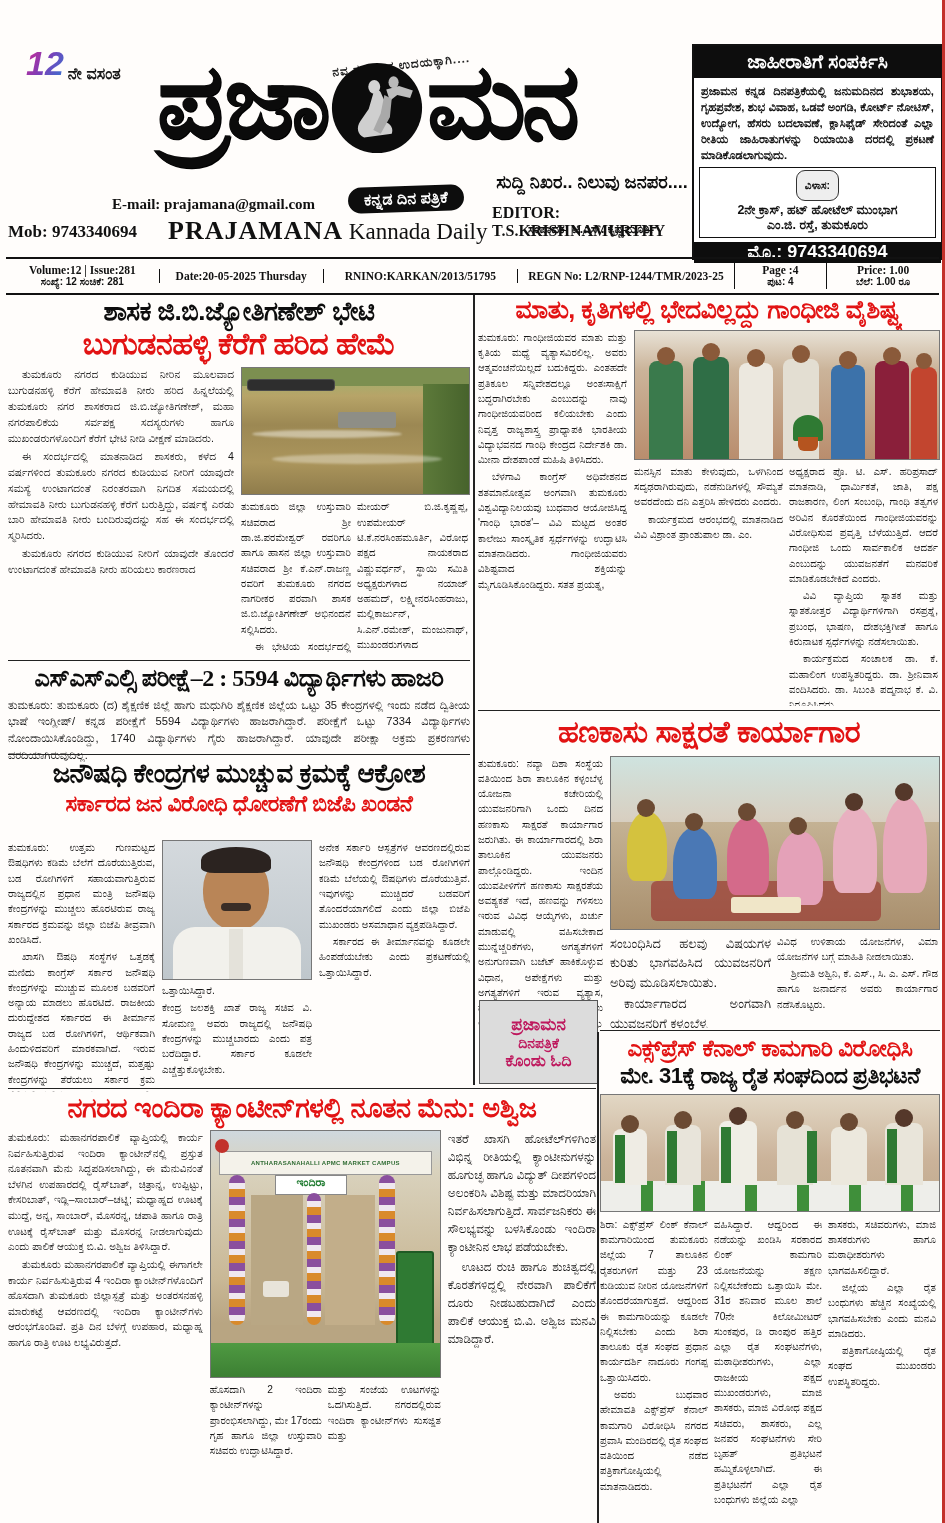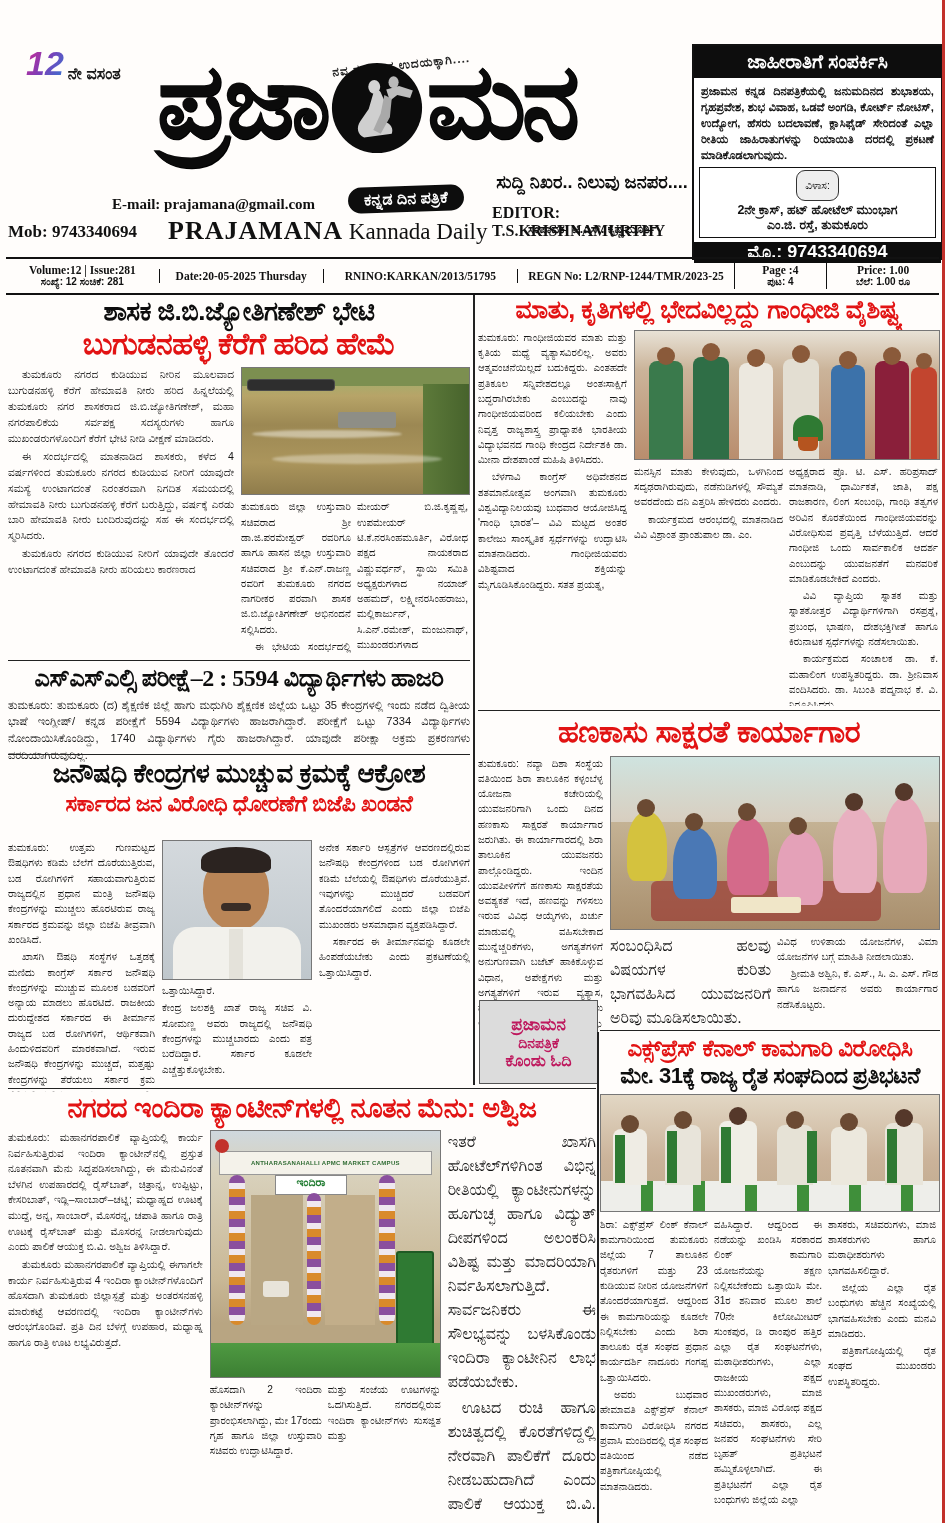--- a/index.html
+++ b/index.html
@@ -23,21 +23,21 @@
   .editor-en{position:absolute;left:492px;top:204px;width:200px;font-size:16px;font-weight:700;font-family:"Liberation Serif",serif;}
   .editor-kn{position:absolute;left:492px;top:222px;width:200px;text-align:center;font-size:12px;font-weight:800;}
   .mob-line{position:absolute;left:8px;top:222px;font-size:17px;font-weight:800;font-family:"Liberation Serif",serif;}
   .praja-en{position:absolute;left:168px;top:216px;font-size:26px;font-weight:800;font-family:"Liberation Serif",serif;letter-spacing:1px;}
   .praja-en .lt{font-weight:400;font-size:23px;letter-spacing:0;}
   
   #adbox{position:absolute;left:692px;top:44px;width:247px;height:212px;border:2px solid #111;background:#fff;display:flex;flex-direction:column;}
   #adbox .abt{background:#0d0d0d;color:#fff;text-align:center;font-size:19px;font-weight:800;padding:5px 2px;}
   #adbox .abb{font-size:11.3px;font-weight:700;text-align:justify;padding:5px 7px 4px 7px;line-height:1.42;}
   #adbox .abaddr{border:1.5px solid #111;margin:0 5px;text-align:center;padding:2px 2px 4px 2px;}
-  #adbox .ablbl{display:inline-block;border:1px solid #333;border-radius:9px;padding:8px 8px;font-size:10.5px;font-weight:400;background:#eee;}
+  #adbox .ablbl{display:inline-block;border:1px solid #333;border-radius:9px;padding:8px 8px;font-size:10.5px;font-weight:700;background:#eee;}
   #adbox .abl1{font-size:12.5px;font-weight:800;margin-top:2px;}
   #adbox .abl2{font-size:12.5px;font-weight:800;}
   #adbox .abph{background:#0d0d0d;color:#fff;text-align:center;font-size:18px;font-weight:800;padding:0 0;margin-top:4px;}
   
   #infobar{position:absolute;left:6px;top:257px;width:933px;height:34px;border-top:2.5px solid #111;border-bottom:2.5px solid #111;
      display:flex;align-items:center;}
   #infobar .cell{padding:1px 10px;border-left:1.5px solid #111;text-align:center;}
   #infobar .cell:first-child{border-left:none;}
   #infobar .l1{font-size:11.5px;font-weight:800;font-family:"Liberation Serif",serif;white-space:nowrap;}
   #infobar .l2{font-size:10px;font-weight:700;white-space:nowrap;}
@@ -258,21 +258,21 @@
             <div class="head" style="left:127px;top:46px;width:18px;height:18px;background:#6b4a33;"></div>
           <div class="fig" style="left:166px;top:74px;width:46px;height:74px;background:#e4a1b8;border-radius:50% 50% 20% 20%;"></div>
             <div class="head" style="left:178px;top:60px;width:18px;height:18px;background:#6b4a33;"></div>
           <div class="fig" style="left:222px;top:50px;width:44px;height:86px;background:#e8b0c0;border-radius:50% 50% 20% 20%;"></div>
             <div class="head" style="left:234px;top:36px;width:18px;height:18px;background:#55382a;"></div>
           <div class="fig" style="left:272px;top:40px;width:44px;height:96px;background:#e7a9ba;border-radius:50% 50% 20% 20%;"></div>
             <div class="head" style="left:284px;top:26px;width:18px;height:18px;background:#55382a;"></div>
           <div style="position:absolute;left:120px;bottom:16px;width:70px;height:16px;background:#f0e6c8;border-radius:3px;"></div>
         </div>
         <div class="colrow" style="margin-top:4px;gap:6px;height:94px;overflow:hidden;">
-          <div class="body" style="width:161px;font-size:16px;">
+          <div class="body" style="width:161px;font-size:13px;">
             <p class="nofirst">ಸಂಬಂಧಿಸಿದ ಹಲವು ವಿಷಯಗಳ ಕುರಿತು ಭಾಗವಹಿಸಿದ ಯುವಜನರಿಗೆ ಅರಿವು ಮೂಡಿಸಲಾಯಿತು.</p>
             <p>ಕಾರ್ಯಾಗಾರದ ಅಂಗವಾಗಿ ಯುವಜನರಿಗೆ ಕಳ್ಳಂಬೆಳ್ಳ</p>
           </div>
           <div class="body" style="width:161px;font-size:10.2px;">
             <p class="nofirst">ವಿವಿಧ ಉಳಿತಾಯ ಯೋಜನೆಗಳ, ವಿಮಾ ಯೋಜನೆಗಳ ಬಗ್ಗೆ ಮಾಹಿತಿ ನೀಡಲಾಯಿತು.</p>
             <p>ಶ್ರೀಮತಿ ಅಶ್ವಿನಿ, ಕೆ. ಎಸ್., ಸಿ. ಎ. ಎಸ್. ಗೌಡ ಹಾಗೂ ಜನಾರ್ದನ ಅವರು ಕಾರ್ಯಾಗಾರ ನಡೆಸಿಕೊಟ್ಟರು.</p>
           </div>
         </div>
       </div>
     </div>
@@ -311,21 +311,21 @@
         </div>
         <div class="colrow" style="margin-top:4px;gap:6px;height:138px;overflow:hidden;">
           <div class="body" style="width:112px;font-size:10.2px;">
             <p class="nofirst">ಹೊಸದಾಗಿ 2 ಇಂದಿರಾ ಕ್ಯಾಂಟೀನ್‌ಗಳನ್ನು ಪ್ರಾರಂಭಿಸಲಾಗಿದ್ದು, ಮೇ 17ರಂದು ಗೃಹ ಹಾಗೂ ಜಿಲ್ಲಾ ಉಸ್ತುವಾರಿ ಸಚಿವರು ಉದ್ಘಾಟಿಸಿದ್ದಾರೆ.</p>
           </div>
           <div class="body" style="width:113px;font-size:10.2px;">
             <p class="nofirst">ಮತ್ತು ಸಂಜೆಯ ಊಟಗಳನ್ನು ಒದಗಿಸುತ್ತಿದೆ. ನಗರದಲ್ಲಿರುವ ಇಂದಿರಾ ಕ್ಯಾಂಟೀನ್‌ಗಳು ಸುಸಜ್ಜಿತ ಮತ್ತು</p>
           </div>
         </div>
       </div>
-      <div class="body" style="width:149px;font-size:16px;overflow:hidden;">
+      <div class="body" style="width:149px;font-size:12px;overflow:hidden;font-family:Liberation Serif, serif;">
         <p class="nofirst">ಇತರೆ ಖಾಸಗಿ ಹೋಟೆಲ್‌ಗಳಿಗಿಂತ ವಿಭಿನ್ನ ರೀತಿಯಲ್ಲಿ ಕ್ಯಾಂಟೀನುಗಳನ್ನು ಹೂಗುಚ್ಛ ಹಾಗೂ ವಿದ್ಯುತ್ ದೀಪಗಳಿಂದ ಅಲಂಕರಿಸಿ ವಿಶಿಷ್ಟ ಮತ್ತು ಮಾದರಿಯಾಗಿ ನಿರ್ವಹಿಸಲಾಗುತ್ತಿದೆ. ಸಾರ್ವಜನಿಕರು ಈ ಸೌಲಭ್ಯವನ್ನು ಬಳಸಿಕೊಂಡು ಇಂದಿರಾ ಕ್ಯಾಂಟೀನಿನ ಲಾಭ ಪಡೆಯಬೇಕು.</p>
         <p>ಊಟದ ರುಚಿ ಹಾಗೂ ಶುಚಿತ್ವದಲ್ಲಿ ಕೊರತೆಗಳಿದ್ದಲ್ಲಿ ನೇರವಾಗಿ ಪಾಲಿಕೆಗೆ ದೂರು ನೀಡಬಹುದಾಗಿದೆ ಎಂದು ಪಾಲಿಕೆ ಆಯುಕ್ತ ಬಿ.ವಿ. ಅಶ್ವಿಜ ಮನವಿ ಮಾಡಿದ್ದಾರೆ.</p>
       </div>
     </div>
   </div>
 
   <div class="abs sep-top" style="left:600px;top:1030px;width:340px;height:493px;padding-top:4px;">
     <div class="hl red" style="font-size:23px;">ಎಕ್ಸ್‌ಪ್ರೆಸ್ ಕೆನಾಲ್ ಕಾಮಗಾರಿ ವಿರೋಧಿಸಿ</div>
     <div class="hl blk" style="font-size:22px;margin-top:2px;">ಮೇ. 31ಕ್ಕೆ ರಾಜ್ಯ ರೈತ ಸಂಘದಿಂದ ಪ್ರತಿಭಟನೆ</div>
     <div class="ph" style="width:338px;height:116px;margin-top:5px;background:linear-gradient(180deg,#e2d7c4 0%,#cbb39a 55%,#bfa98c 100%);">

